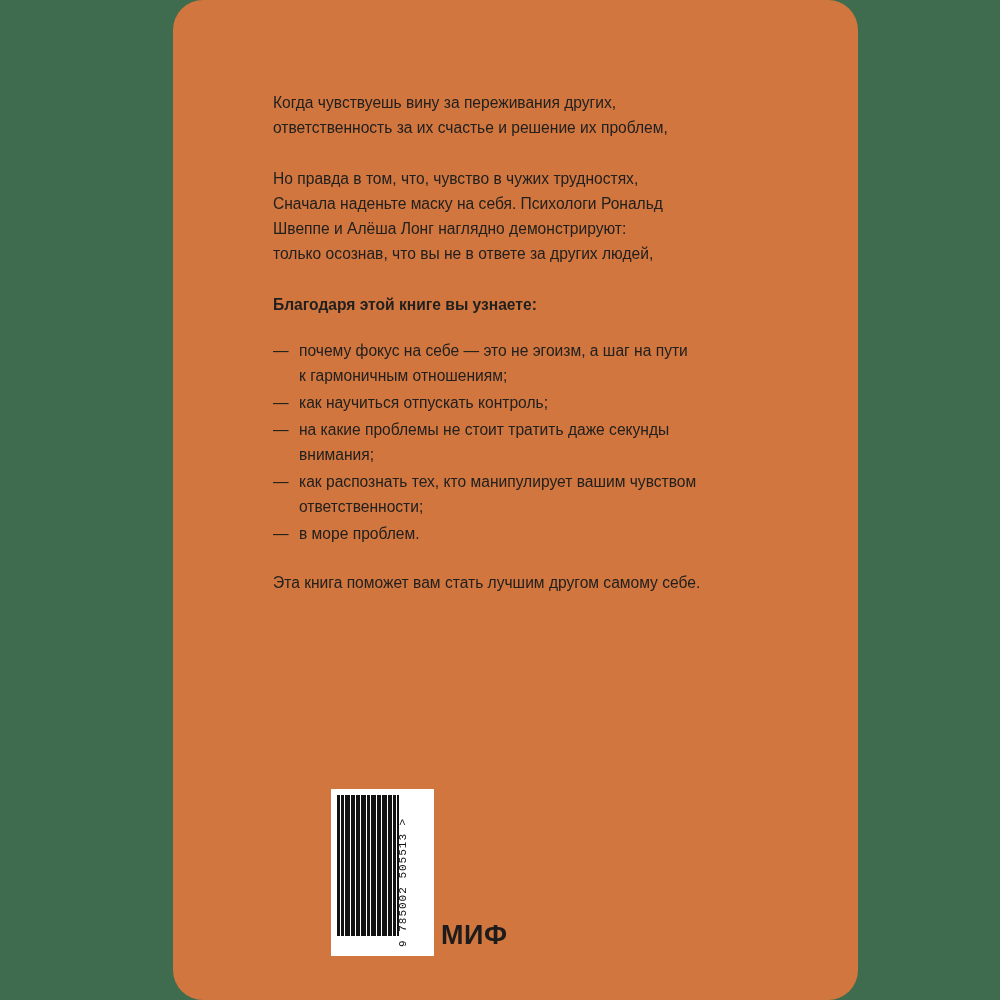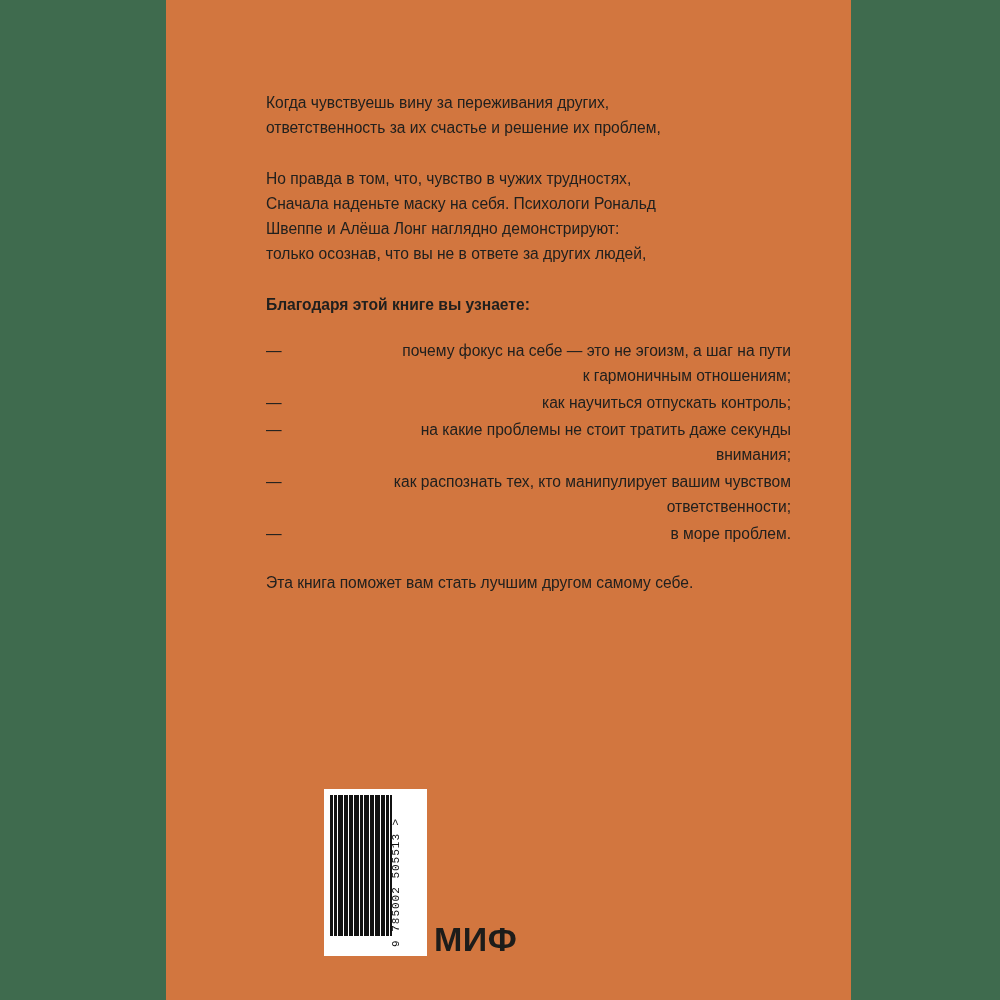--- a/index.html
+++ b/index.html
@@ -13,25 +13,26 @@
     font-family: "Liberation Sans", sans-serif;
     overflow: hidden;
   }
   #page {
     position: relative;
     width: 1000px;
     height: 1000px;
   }
   #book-back-cover {
     position: absolute;
-    left: 166px;
+    left: 173px;
     top: 0px;
     width: 685px;
     height: 1000px;
     background: #d2763f;
+    border-radius: 30px;
   }
   #blurb {
     position: absolute;
     left: 100px;
     top: 90px;
     width: 525px;
     color: #21201e;
     font-size: 15.6px;
     line-height: 25px;
   }
@@ -58,21 +59,20 @@
     margin-bottom: 2px;
   }
   ul.bullets li .dash {
     position: absolute;
     left: 0;
     top: 0;
   }
   ul.bullets li .txt .line {
     display: block;
     white-space: pre;
-    text-align: right;
   }
   .closing {
     margin-top: 24px;
   }
   
   #barcode-block {
     position: absolute;
     left: 158px;
     top: 789px;
     width: 103px;
@@ -105,21 +105,21 @@
     color: #111;
     writing-mode: vertical-rl;
     text-orientation: mixed;
     transform: rotate(180deg);
     font-family: "Liberation Mono", monospace;
   }
   #publisher-logo {
     position: absolute;
     left: 268px;
     top: 920px;
-    font-size: 34px;
+    font-size: 27px;
     font-weight: bold;
     color: #1d1c1a;
     letter-spacing: 0.5px;
     text-align: right;
   }
 </style>
 </head>
 <body>
 
 <div id="page">

